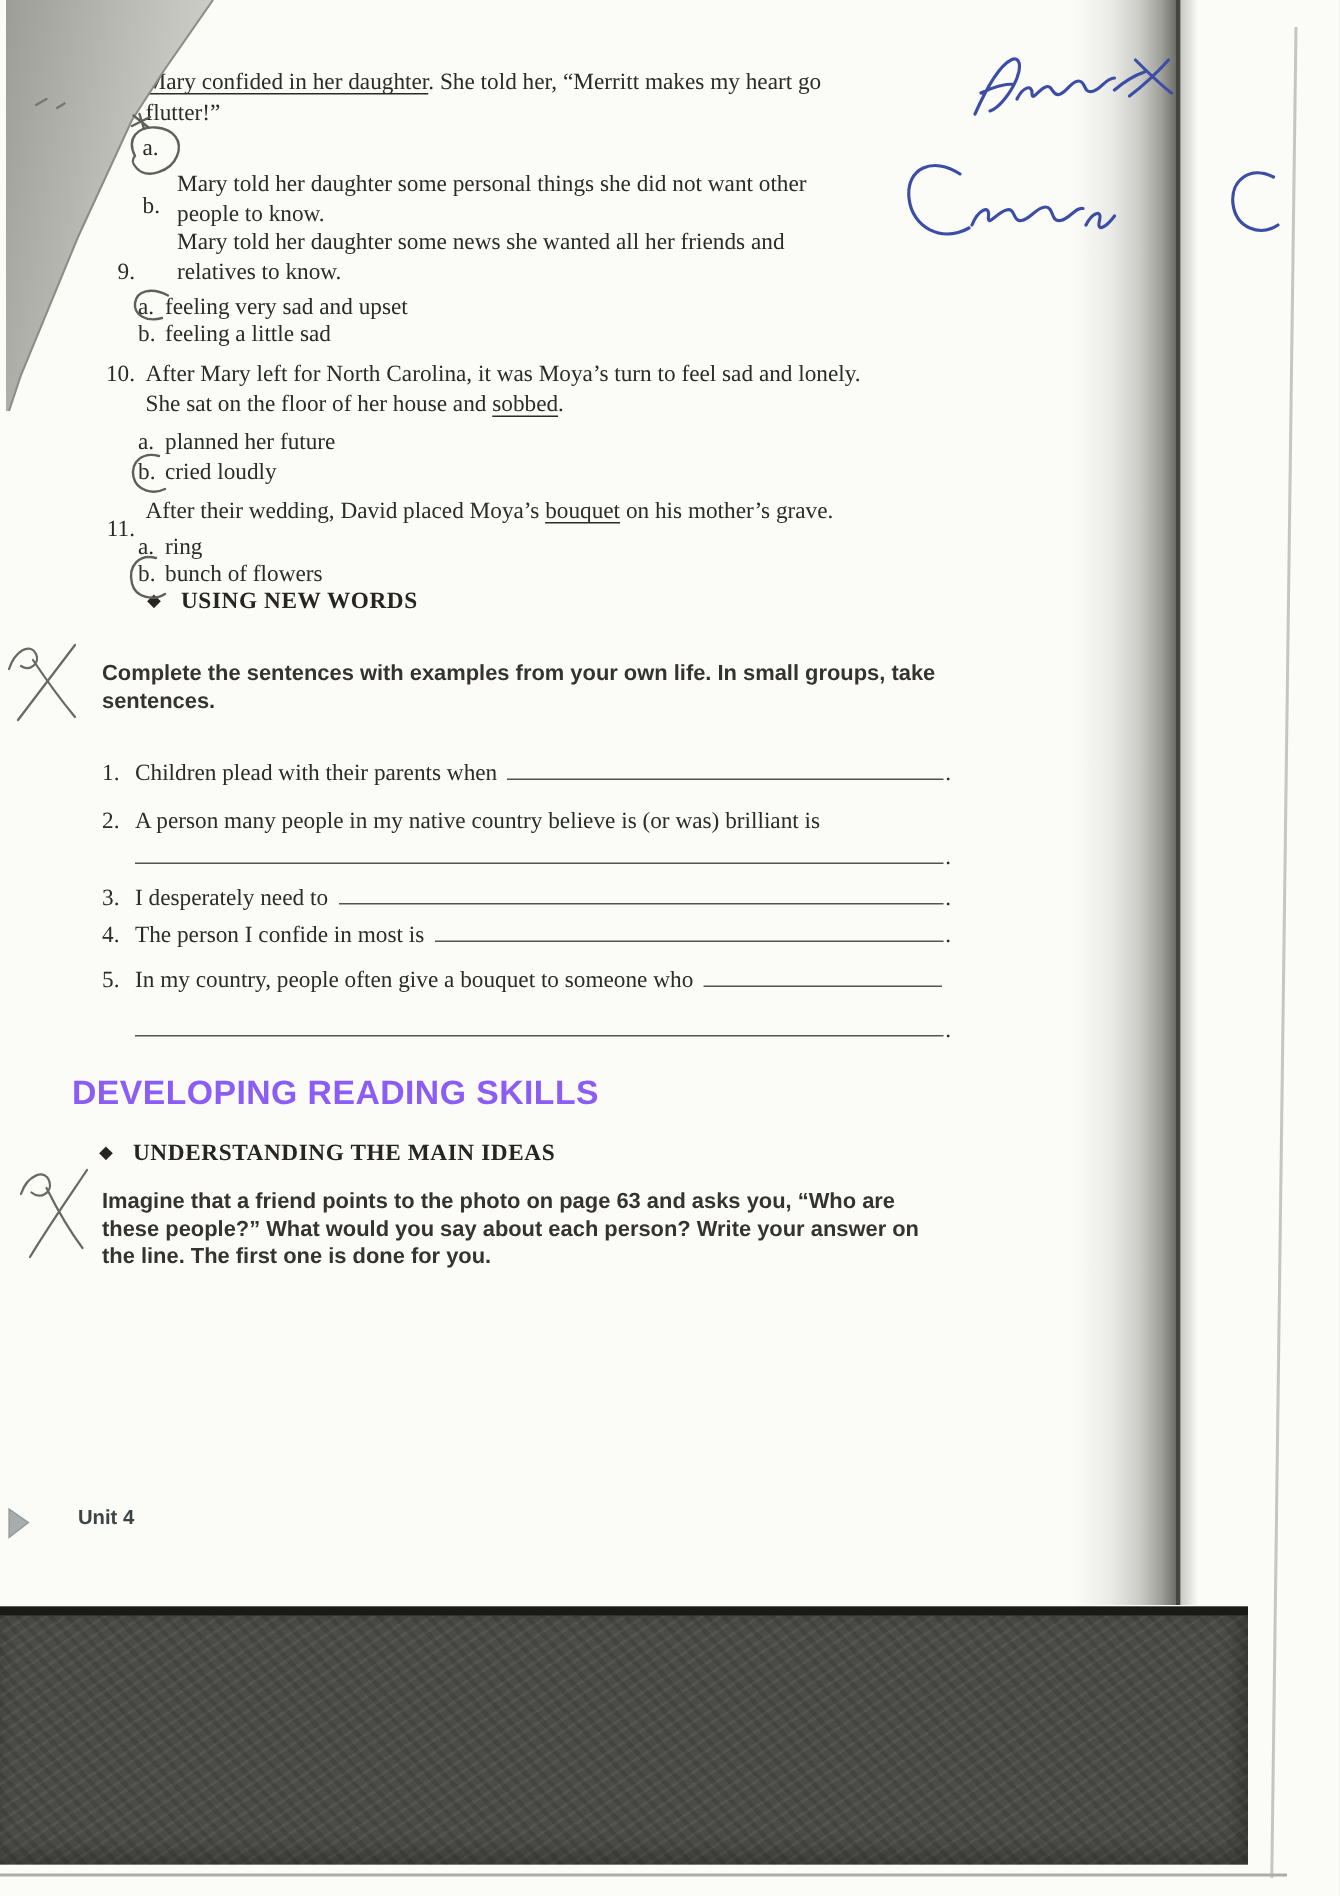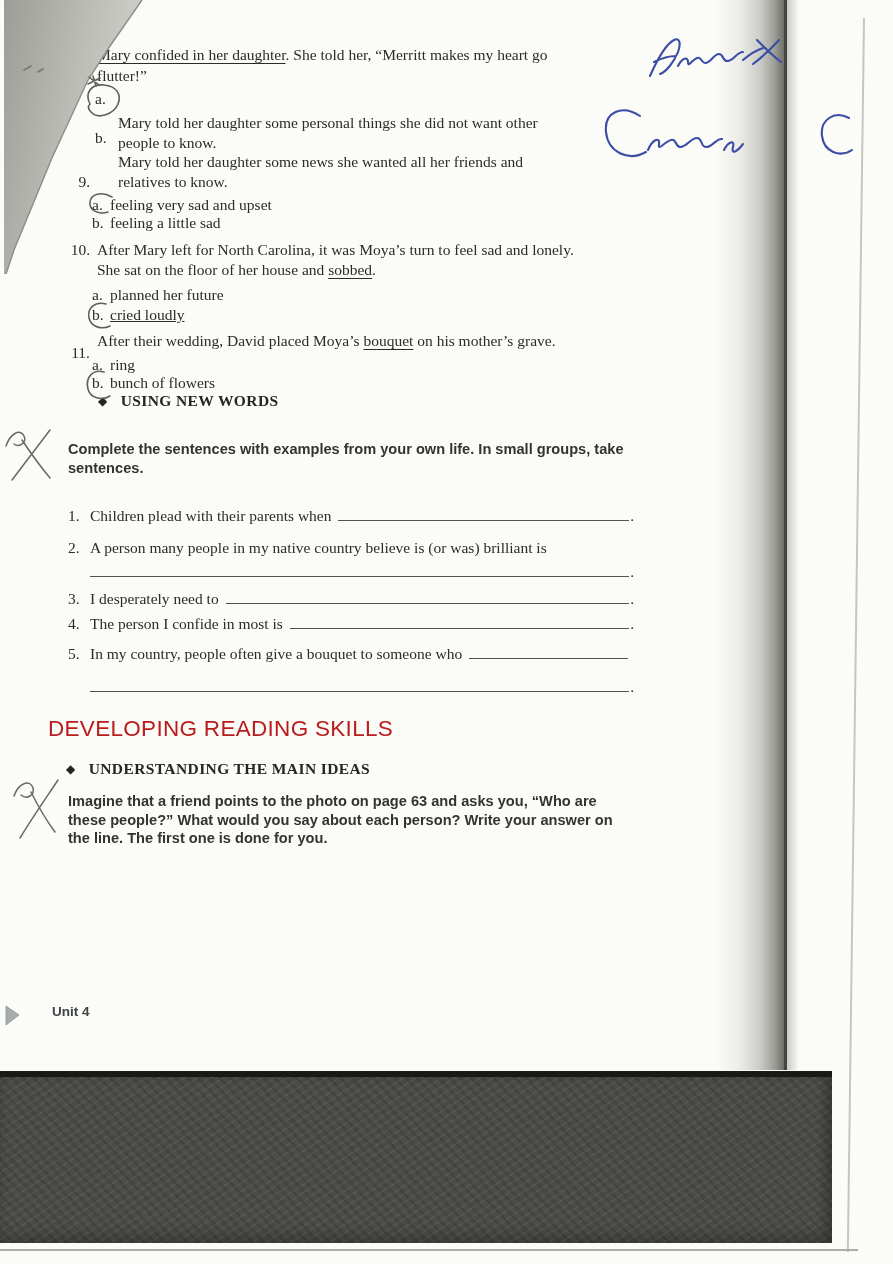--- a/index.html
+++ b/index.html
@@ -14,21 +14,21 @@
   .num    { position:absolute; left:62px; width:28px; text-align:right; }
   .stem   { left:97px; }
   .letter8  { left:95px; }
   .opt8     { left:118px;margin-top:24px; }
   .letter   { left:92px; }
   .opt      { left:110px; }
   .u { text-decoration:underline; text-underline-offset:3px; text-decoration-thickness:1.1px; }
 
   .h-section { position:absolute; font-weight:bold; font-size:15.5px; letter-spacing:0.4px; color:#262520; white-space:nowrap; }
   .h-section .bullet { display:inline-block; margin-right:13px; font-size:12px; transform:translateY(-1px); }
-  .h-major  { position:absolute; font-family:"Liberation Sans",sans-serif; font-weight:400; font-size:22.5px; letter-spacing:0.3px; color:#b91c1c; white-space:nowrap; }
+  .h-major  { position:absolute; font-family:"Liberation Sans",sans-serif; font-weight:700; font-size:22.5px; letter-spacing:0.3px; color:#8b5cf6; white-space:nowrap; }
   .instr    { position:absolute; font-family:"Liberation Sans",sans-serif; font-weight:700; font-size:14.6px; line-height:18.7px; color:#343330; }
   .instr div{ white-space:nowrap; }
 
   .fillrow { position:absolute; display:flex; align-items:baseline; font-size:15.5px; line-height:20px; white-space:nowrap; }
   .fill-num { width:22px; flex:none; }
   .blank { flex:1; height:2px; border-bottom:1.4px solid #53534f; margin-left:7px; min-width:30px; }
   .blank.noml { margin-left:0; }
   .period { flex:none; margin-left:1px; }
 
   .footer-label { position:absolute; left:52px; top:1004px; font-family:"Liberation Sans",sans-serif;
@@ -72,21 +72,21 @@
   <div class="line opt" style="top:195px;">feeling very sad and upset</div>
   <div class="line letter" style="top:213px;">b.</div>
   <div class="line opt" style="top:213px;">feeling a little sad</div>
 
   <div class="line num" style="top:240px;">10.</div>
   <div class="line stem" style="top:240px;">After Mary left for North Carolina, it was Moya’s turn to feel sad and lonely.</div>
   <div class="line stem" style="top:260px;"><span>She sat on the floor of her house and </span><span class="u">sobbed</span><span>.</span></div>
   <div class="line letter" style="top:285px;">a.</div>
   <div class="line opt" style="top:285px;">planned her future</div>
   <div class="line letter" style="top:305px;">b.</div>
-  <div class="line opt" style="top:305px;text-decoration:underline;">cried loudly</div>
+  <div class="line opt" style="top:305px;">cried loudly</div>
 
   <div class="line num" style="top:343px;">11.</div>
   <div class="line stem" style="top:331px;"><span>After their wedding, David placed Moya’s </span><span class="u">bouquet</span><span> on his mother’s grave.</span></div>
   <div class="line letter" style="top:355px;">a.</div>
   <div class="line opt" style="top:355px;">ring</div>
   <div class="line letter" style="top:373px;">b.</div>
   <div class="line opt" style="top:373px;">bunch of flowers</div>
 
   <div class="h-section" style="left:66px; top:392px;margin-left:32px;"><span class="bullet">◆</span><span>USING NEW WORDS</span></div>
   <div class="instr" style="left:68px; top:440px;">

